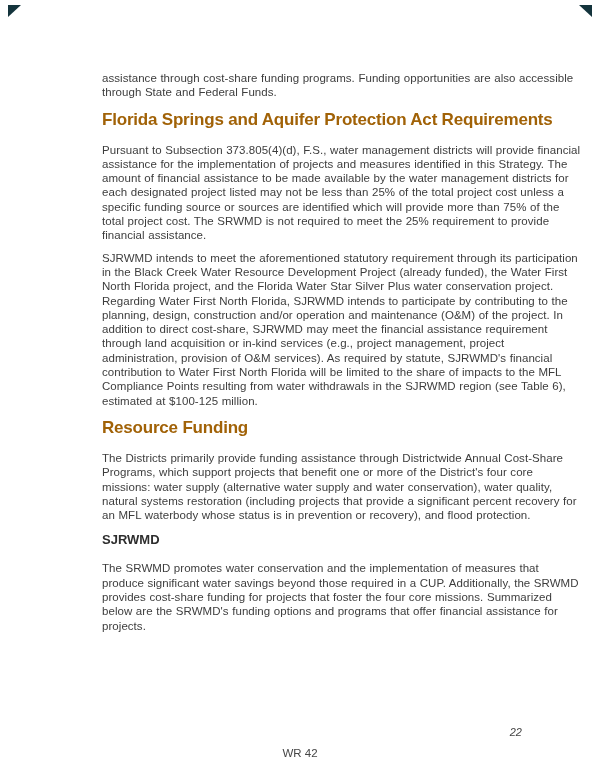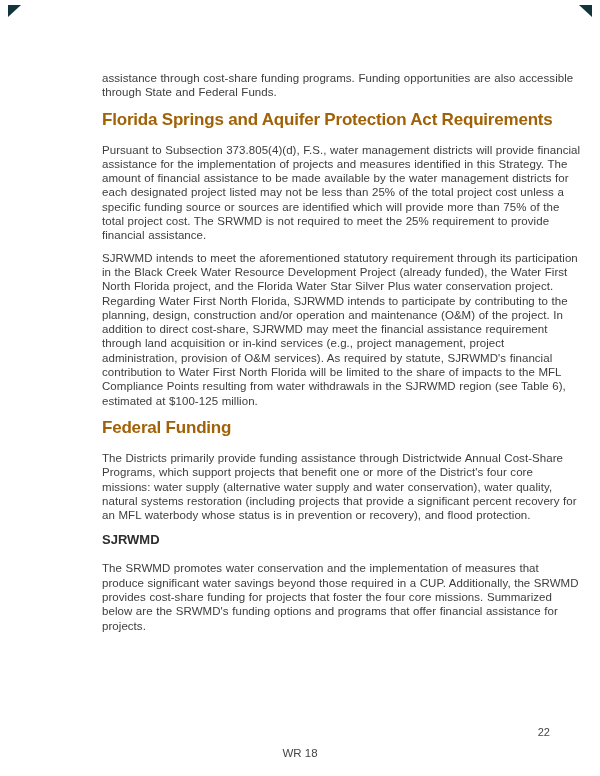--- a/index.html
+++ b/index.html
@@ -57,23 +57,24 @@
   .content h2 {
     margin: 10px 0 14px 0;
     font-size: 13px;
     line-height: 15px;
     font-weight: bold;
     color: #2e2e2e;
   }
   .page-number {
     position: absolute;
     top: 726px;
-    right: 50px;
+    right: 78px;
     font-size: 11px;
     color: #454545;
+    font-style: italic;
   }
   .footer-center {
     position: absolute;
     top: 747px;
     left: 0;
     width: 600px;
     text-align: center;
     font-size: 11.5px;
     color: #454545;
   }
@@ -88,26 +89,26 @@
 
   <div class="content">
     <p>assistance through cost-share funding programs. Funding opportunities are also accessible through State and Federal Funds.</p>
 
     <h1>Florida Springs and Aquifer Protection Act Requirements</h1>
 
     <p>Pursuant to Subsection 373.805(4)(d), F.S., water management districts will provide financial assistance for the implementation of projects and measures identified in this Strategy. The amount of financial assistance to be made available by the water management districts for each designated project listed may not be less than 25% of the total project cost unless a specific funding source or sources are identified which will provide more than 75% of the total project cost. The SRWMD is not required to meet the 25% requirement to provide financial assistance.</p>
 
     <p>SJRWMD intends to meet the aforementioned statutory requirement through its participation in the Black Creek Water Resource Development Project (already funded), the Water First North Florida project, and the Florida Water Star Silver Plus water conservation project. Regarding Water First North Florida, SJRWMD intends to participate by contributing to the planning, design, construction and/or operation and maintenance (O&amp;M) of the project. In addition to direct cost-share, SJRWMD may meet the financial assistance requirement through land acquisition or in-kind services (e.g., project management, project administration, provision of O&amp;M services). As required by statute, SJRWMD's financial contribution to Water First North Florida will be limited to the share of impacts to the MFL Compliance Points resulting from water withdrawals in the SJRWMD region (see Table 6), estimated at $100-125 million.</p>
 
-    <h1>Federal Funding</h1>
+    <h1>Resource Funding</h1>
 
     <p>The Districts primarily provide funding assistance through Districtwide Annual Cost-Share Programs, which support projects that benefit one or more of the District's four core missions: water supply (alternative water supply and water conservation), water quality, natural systems restoration (including projects that provide a significant percent recovery for an MFL waterbody whose status is in prevention or recovery), and flood protection.</p>
 
     <h2>SJRWMD</h2>
 
     <p>The SRWMD promotes water conservation and the implementation of measures that produce significant water savings beyond those required in a CUP. Additionally, the SRWMD provides cost-share funding for projects that foster the four core missions. Summarized below are the SRWMD's funding options and programs that offer financial assistance for projects.</p>
   </div>
 
   <div class="page-number">22</div>
 
-  <div class="footer-center">WR 18</div>
+  <div class="footer-center">WR 42</div>
 
 </div>
 
 </body></html>

